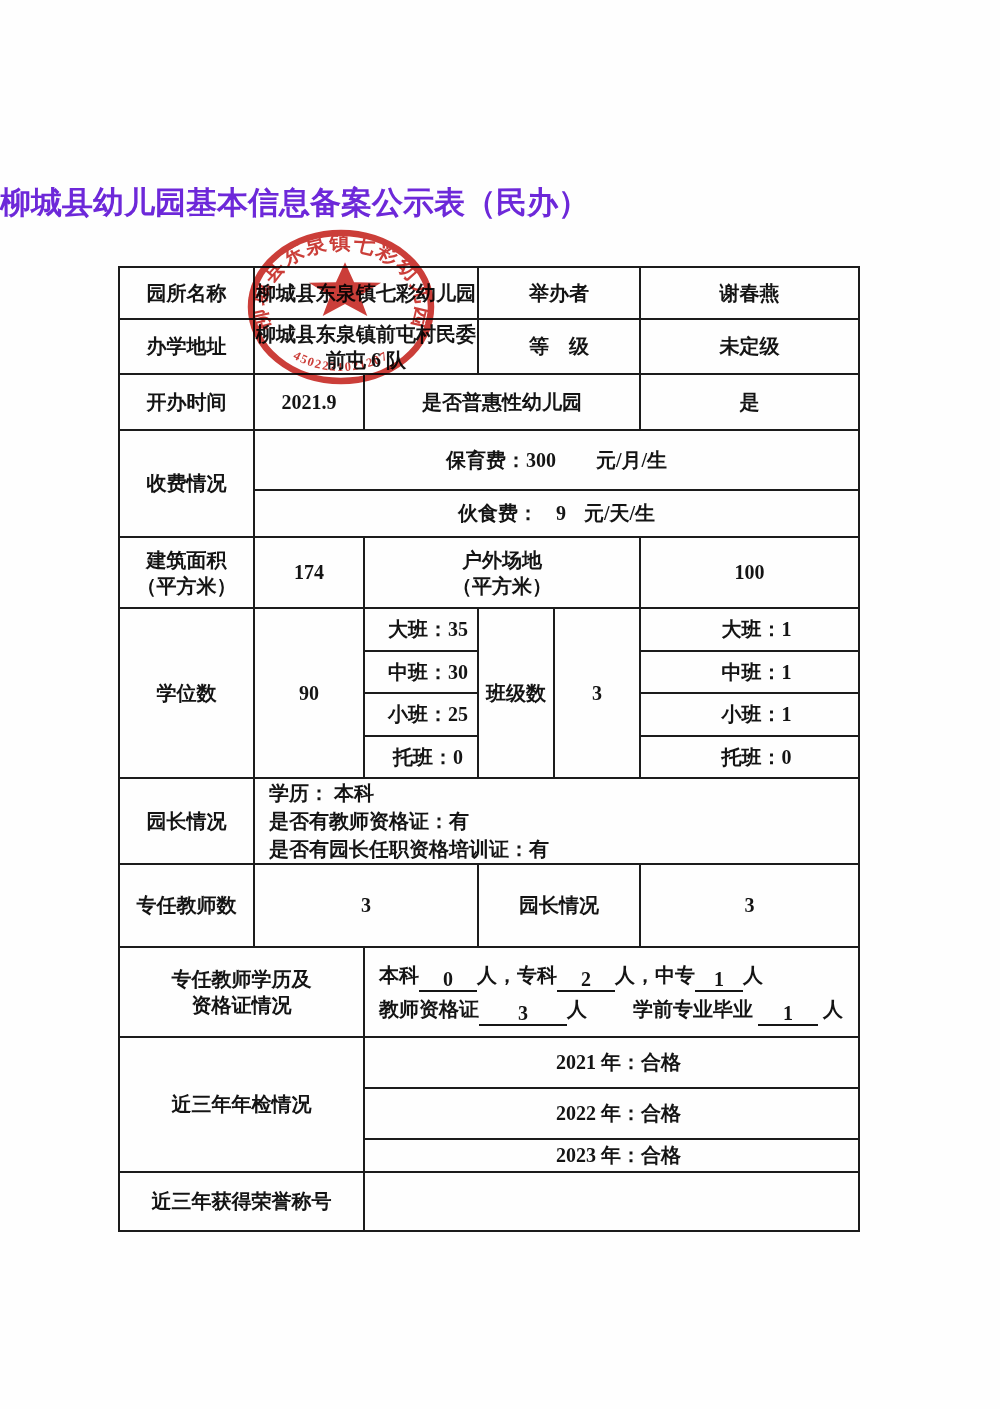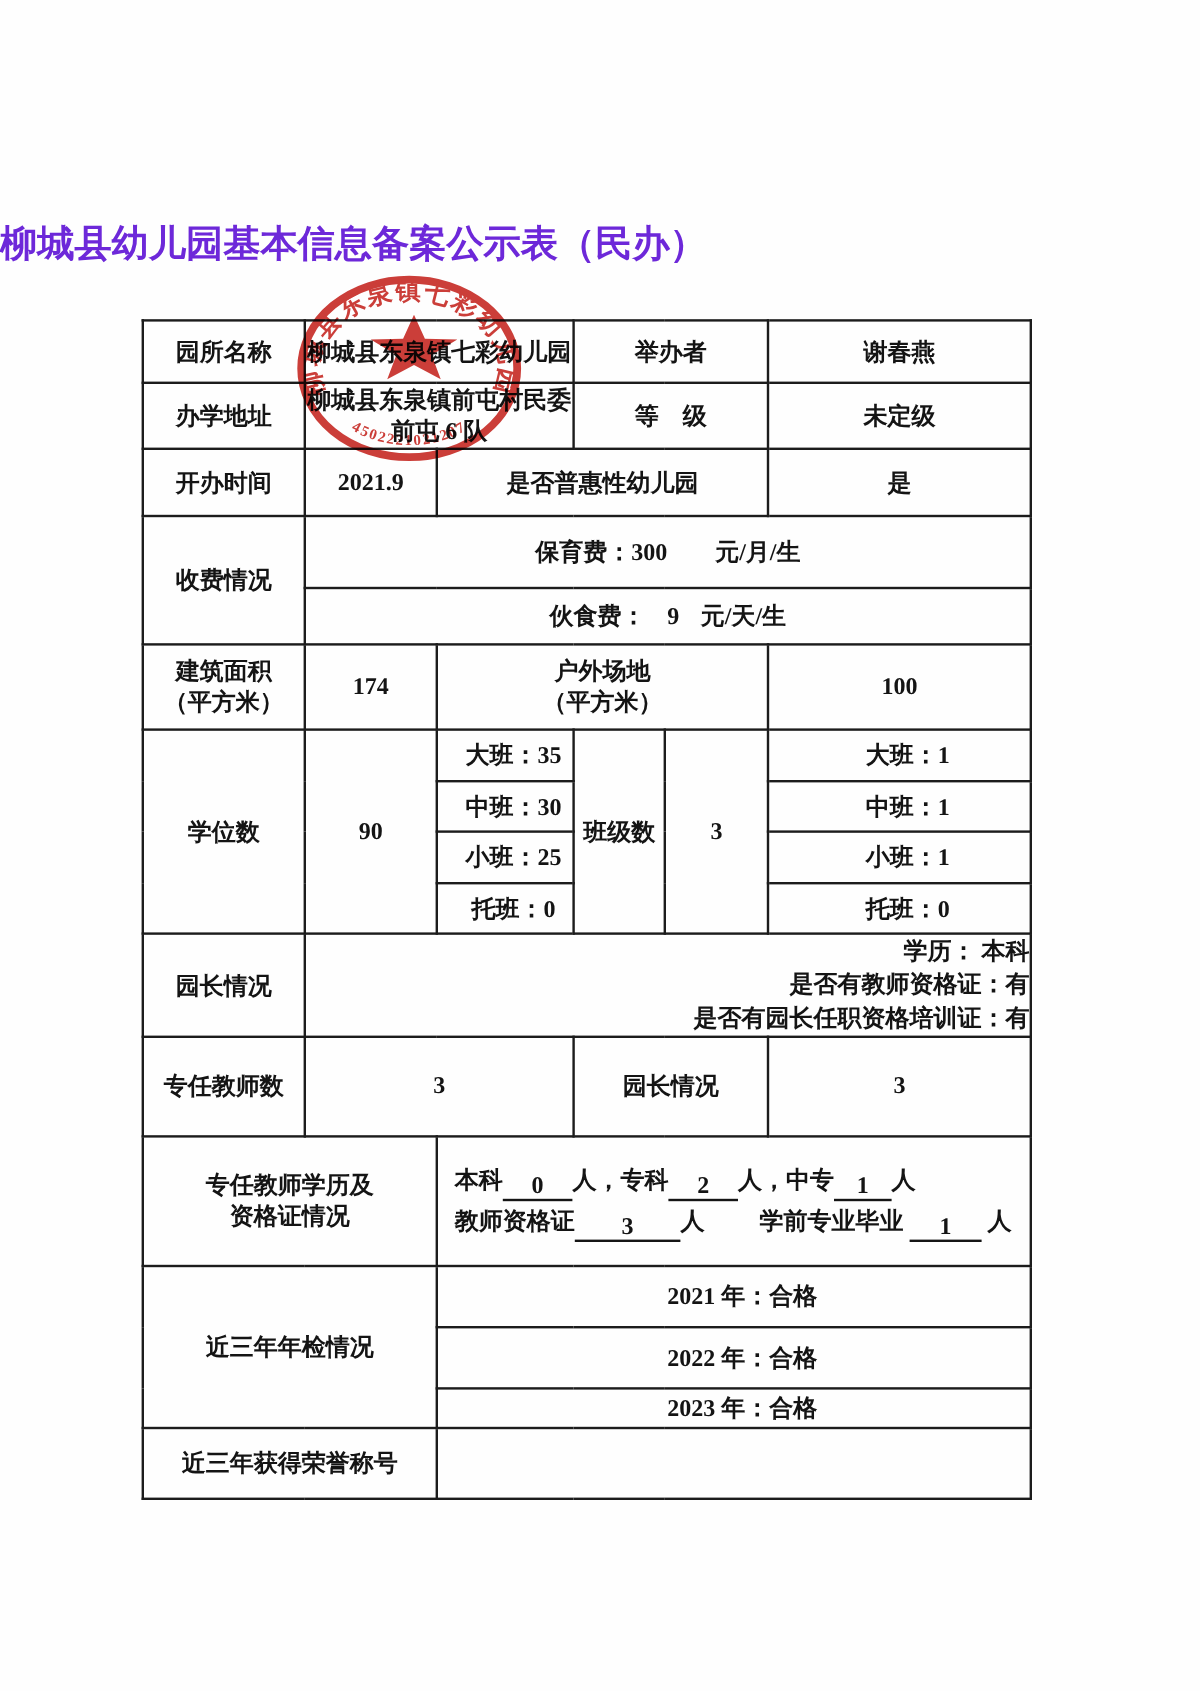--- a/index.html
+++ b/index.html
@@ -17,21 +17,21 @@
     width:740px; border-collapse:collapse; table-layout:fixed;
   }
   table.form td {
     border:2px solid #1c1c1c;
     text-align:center; vertical-align:middle;
     font-size:20px; font-weight:600; color:#141414;
     overflow:hidden;
   }
   td.tl { text-align:left; padding-left:14px; }
   .line { display:block; line-height:26px; }
-  .pline { display:block; line-height:28px; text-align:right; }
+  .pline { display:block; line-height:28px; text-align:left; }
   .qline { display:block; line-height:34px; text-align:left; white-space:nowrap; }
 
   .blank {
     display:inline-block; border-bottom:2px solid #151515;
     text-align:center; line-height:22px; vertical-align:bottom;
   }
   .w58 { min-width:58px; } .w48 { min-width:48px; }
   .w88 { min-width:88px; } .w60 { min-width:60px; }
   .gap40 { display:inline-block; width:40px; }
   .gap18 { display:inline-block; width:18px; }
@@ -143,21 +143,21 @@
         </td>
       </tr>
 
       <tr style="height:83px">
         <td>专任教师数</td>
         <td colspan="2">3</td>
         <td colspan="2">园长情况</td>
         <td>3</td>
       </tr>
 
-      <tr style="height:108px">
+      <tr style="height:90px">
         <td colspan="2">
           <span class="line">专任教师学历及</span>
           <span class="line">资格证情况</span>
         </td>
         <td colspan="4" class="tl">
           <span class="qline"><span>本科</span><span class="blank w58">0</span><span>人，专科</span><span class="blank w58">2</span><span>人，中专</span><span class="blank w48">1</span><span>人</span></span>
           <span class="qline"><span>教师资格证</span><span class="blank w88">3</span><span>人</span><span class="gap46"></span><span>学前专业毕业</span>&nbsp;<span class="blank w60">1</span>&nbsp;<span>人</span></span>
         </td>
       </tr>
 

